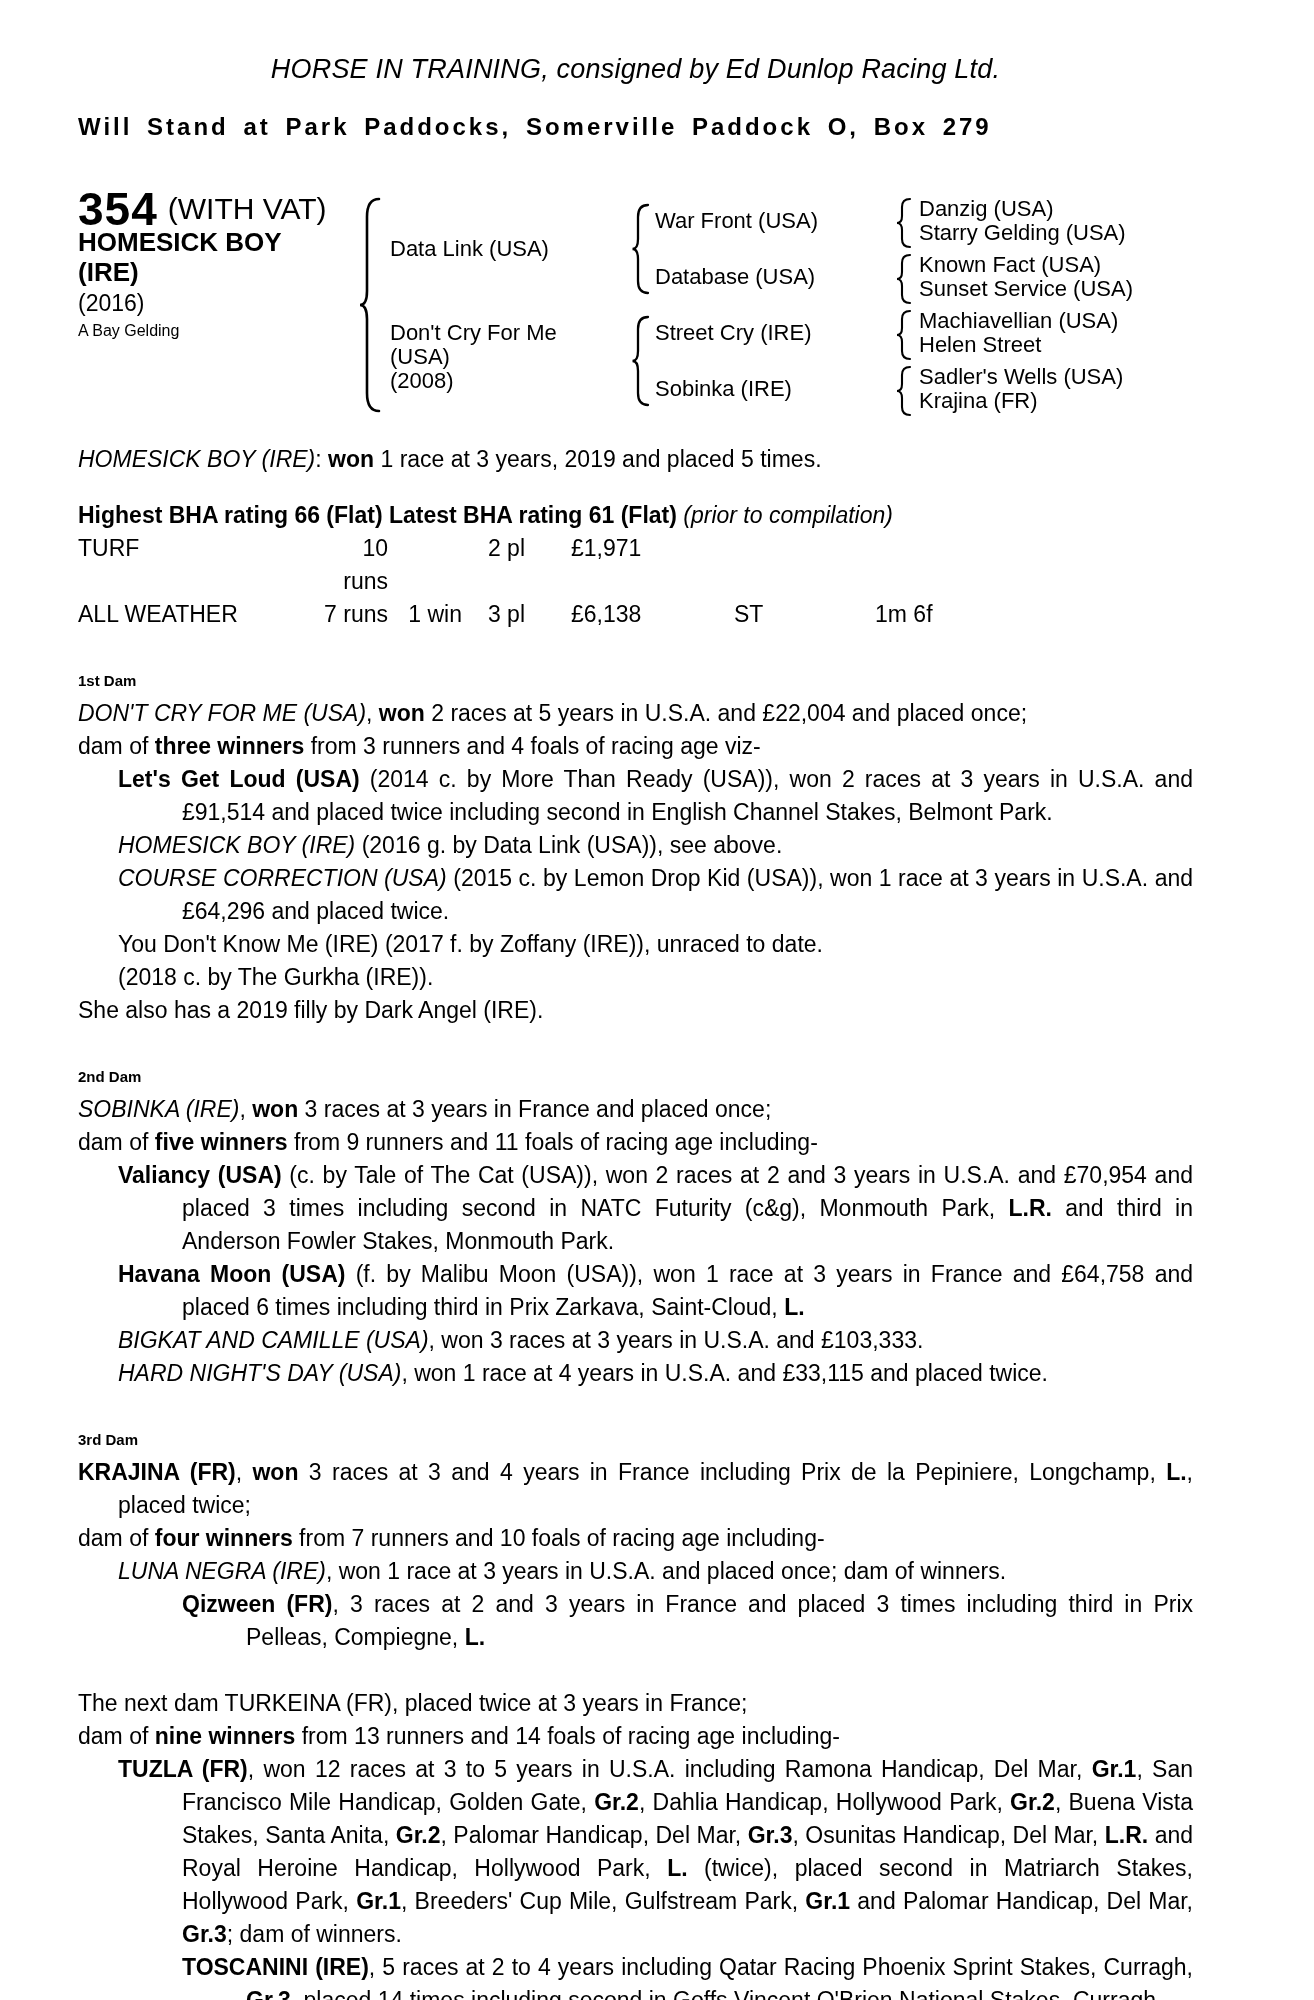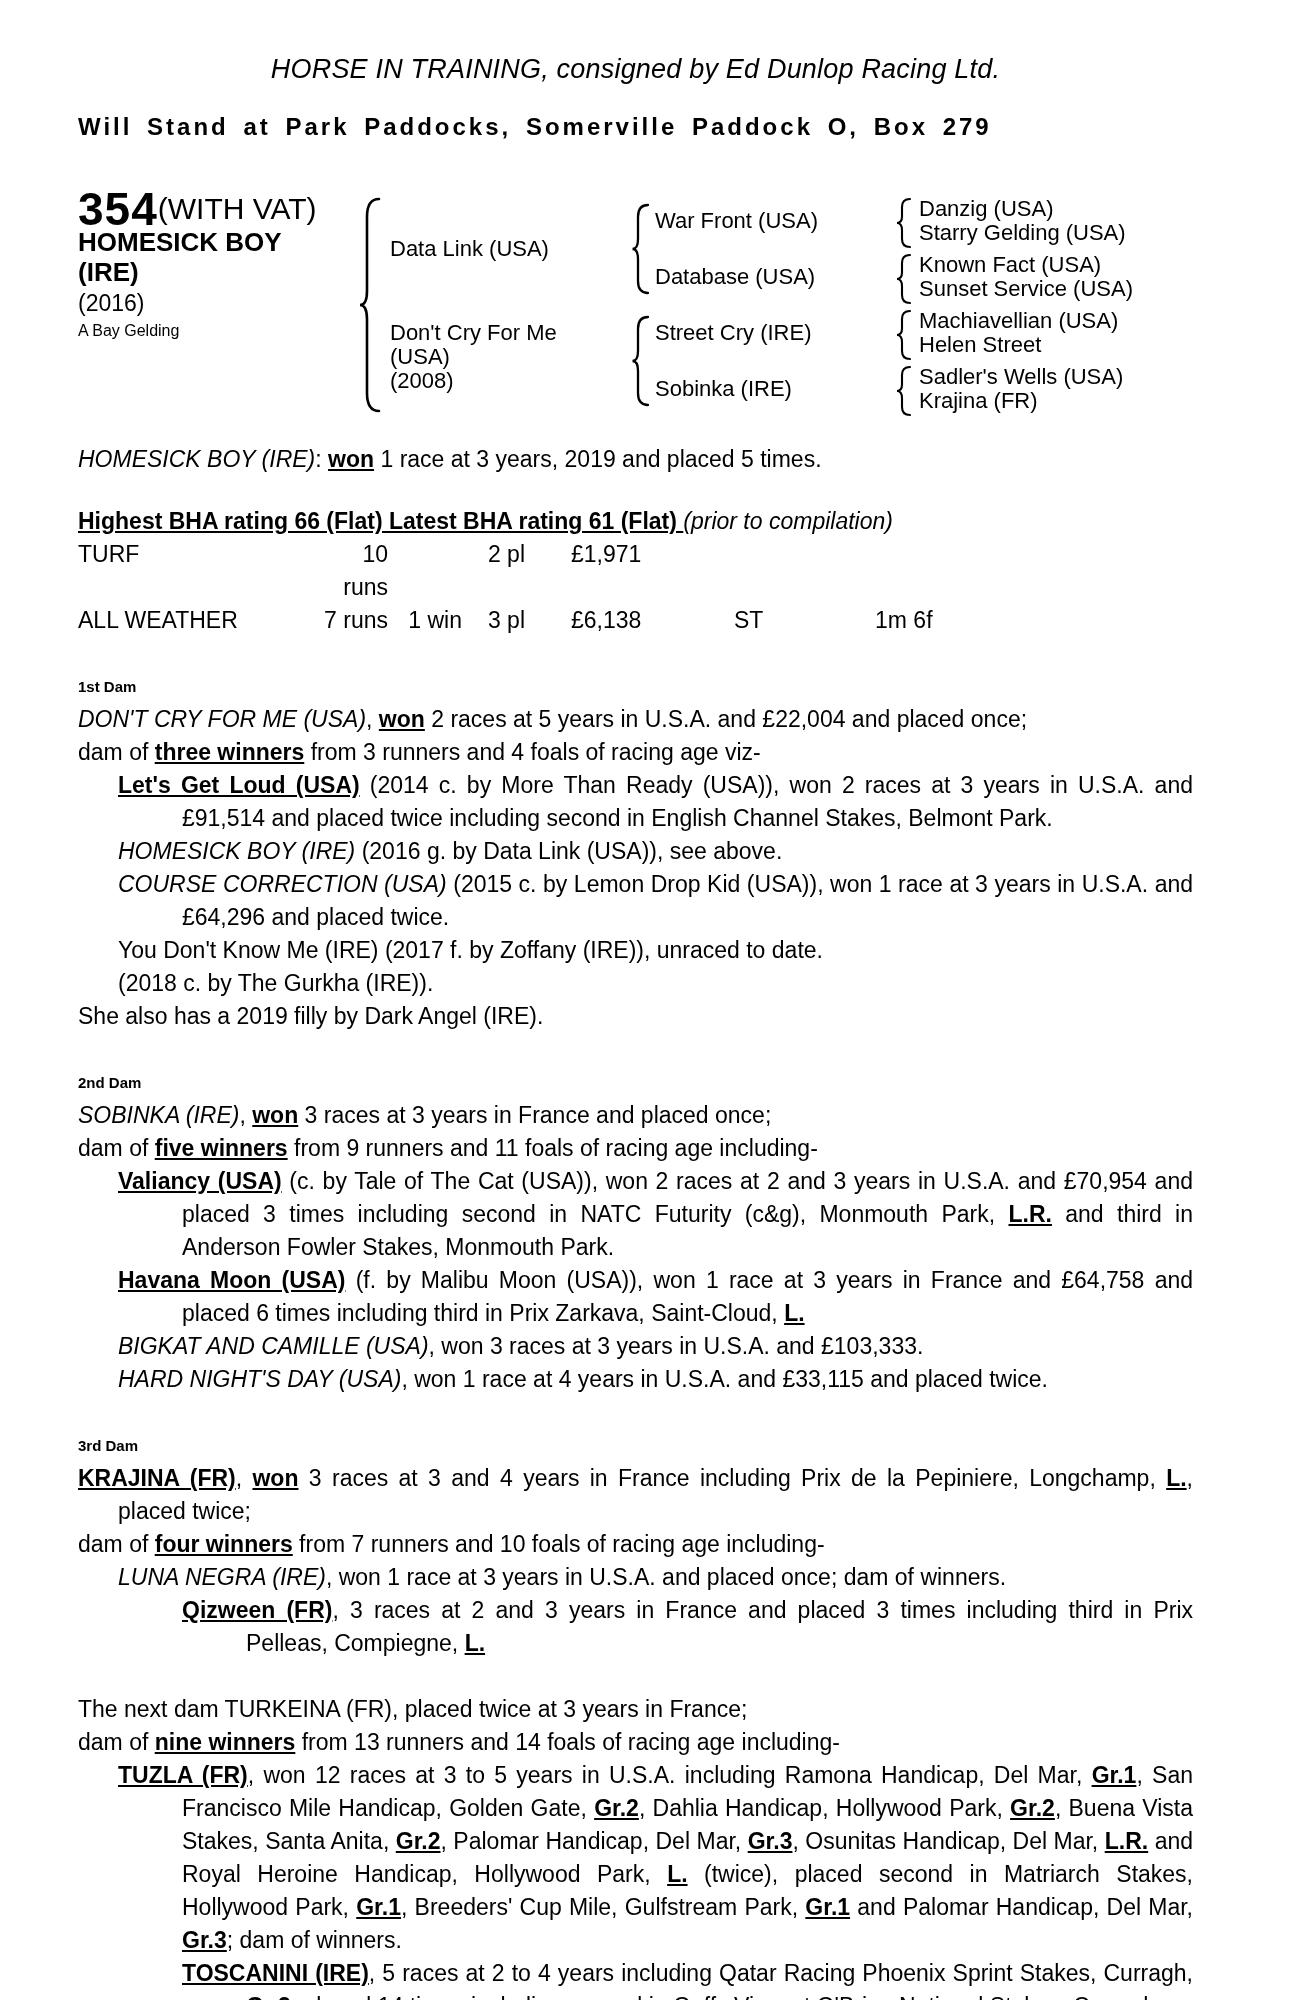--- a/index.html
+++ b/index.html
@@ -17,39 +17,39 @@
   }
   .stand-line{
     margin-top:28px;font-weight:bold;font-size:24px;
     letter-spacing:3px;word-spacing:5px;white-space:nowrap;
   }
 
   
   .pedigree{position:relative;height:216px;margin-top:56px;font-size:22px;line-height:24px;}
   .ped-item{position:absolute;white-space:nowrap;}
   .lot{position:absolute;left:0;top:0;width:290px;}
-  .lot-head{display:flex;align-items:flex-start;}
+  .lot-head{display:flex;align-items:flex-start;gap:10px;}
   .lot-number{font-weight:bold;font-size:46px;letter-spacing:1px;}
   .lot-vat{font-size:30px;}
   .lot-name{font-weight:bold;font-size:26px;line-height:30px;margin-top:6px;}
   .lot-year{font-size:23px;line-height:28px;margin-top:2px;}
   .lot-desc{font-size:16px;line-height:28px;}
   .brace{position:absolute;}
   .brace svg{display:block;}
 
   
   .bodytext{font-size:23px;line-height:33px;}
   .race-record{margin-top:30px;text-align:left;}
-  .bha{margin-top:29px;}
+  .bha{margin-top:23px;}
   .bha-heading{}
   .stats{display:grid;grid-template-columns:235px 75px 74px 63px 209px 141px 1fr;}
   .stats .c-runs,.stats .c-win,.stats .c-pl{text-align:right;}
   .stats .c-money{padding-left:46px;}
   .stats .c-st{padding-left:0;}
-  .sb{font-weight:bold;text-decoration:underline;}
+  .sb{font-weight:bold;}
   .si{font-style:italic;}
 
   .section{margin-top:33px;}
   .sec-heading{font-weight:bold;font-size:15px;line-height:33px;}
   .para{text-align:justify;}
   .indh0{padding-left:40px;text-indent:-40px;}
   .ind0{}
   .ind1{padding-left:104px;text-indent:-64px;}
   .ind2{padding-left:168px;text-indent:-64px;}
 </style>

